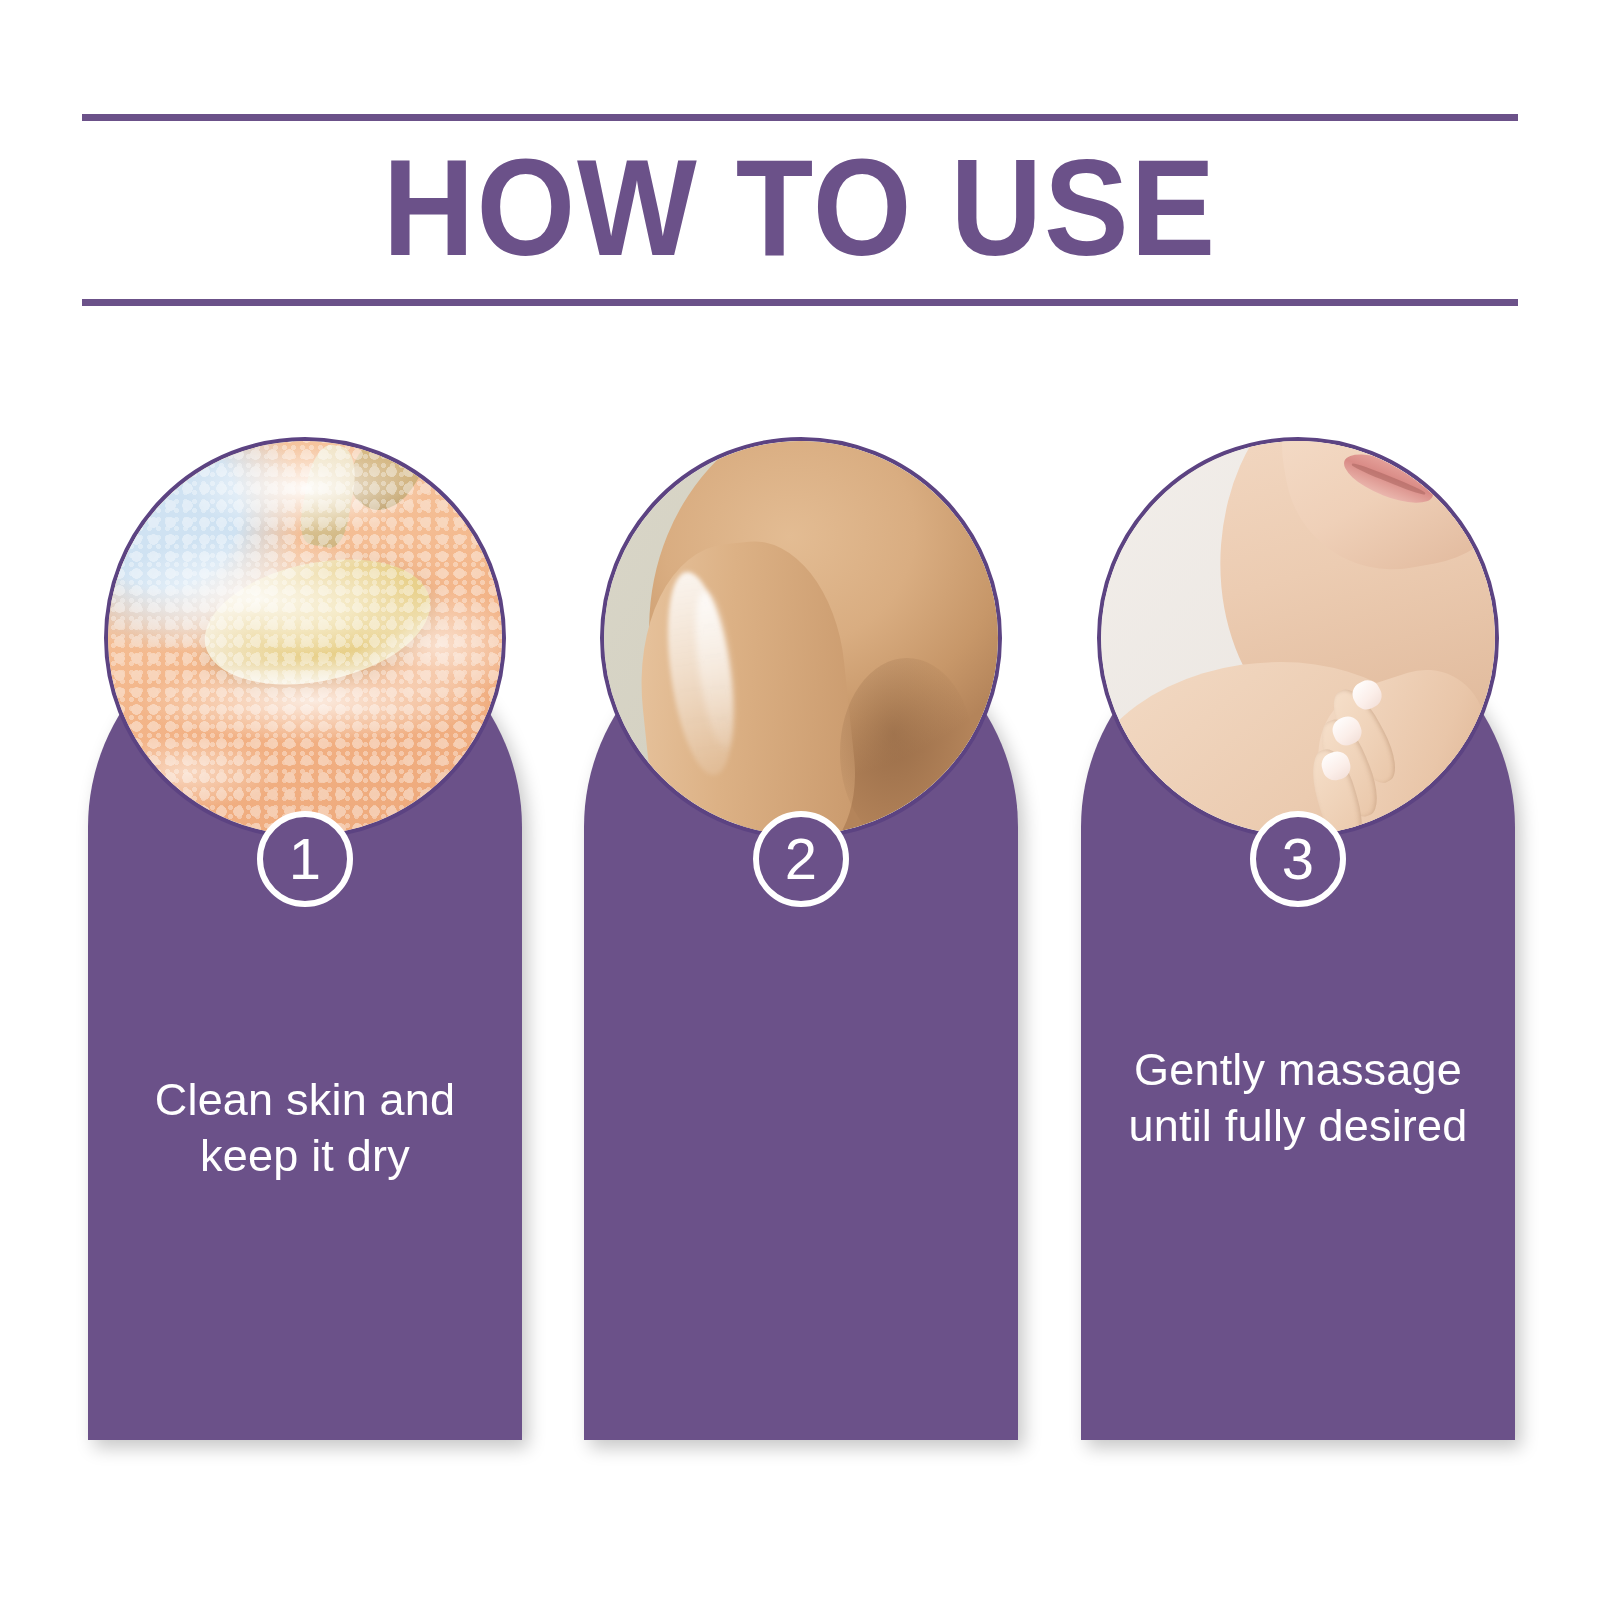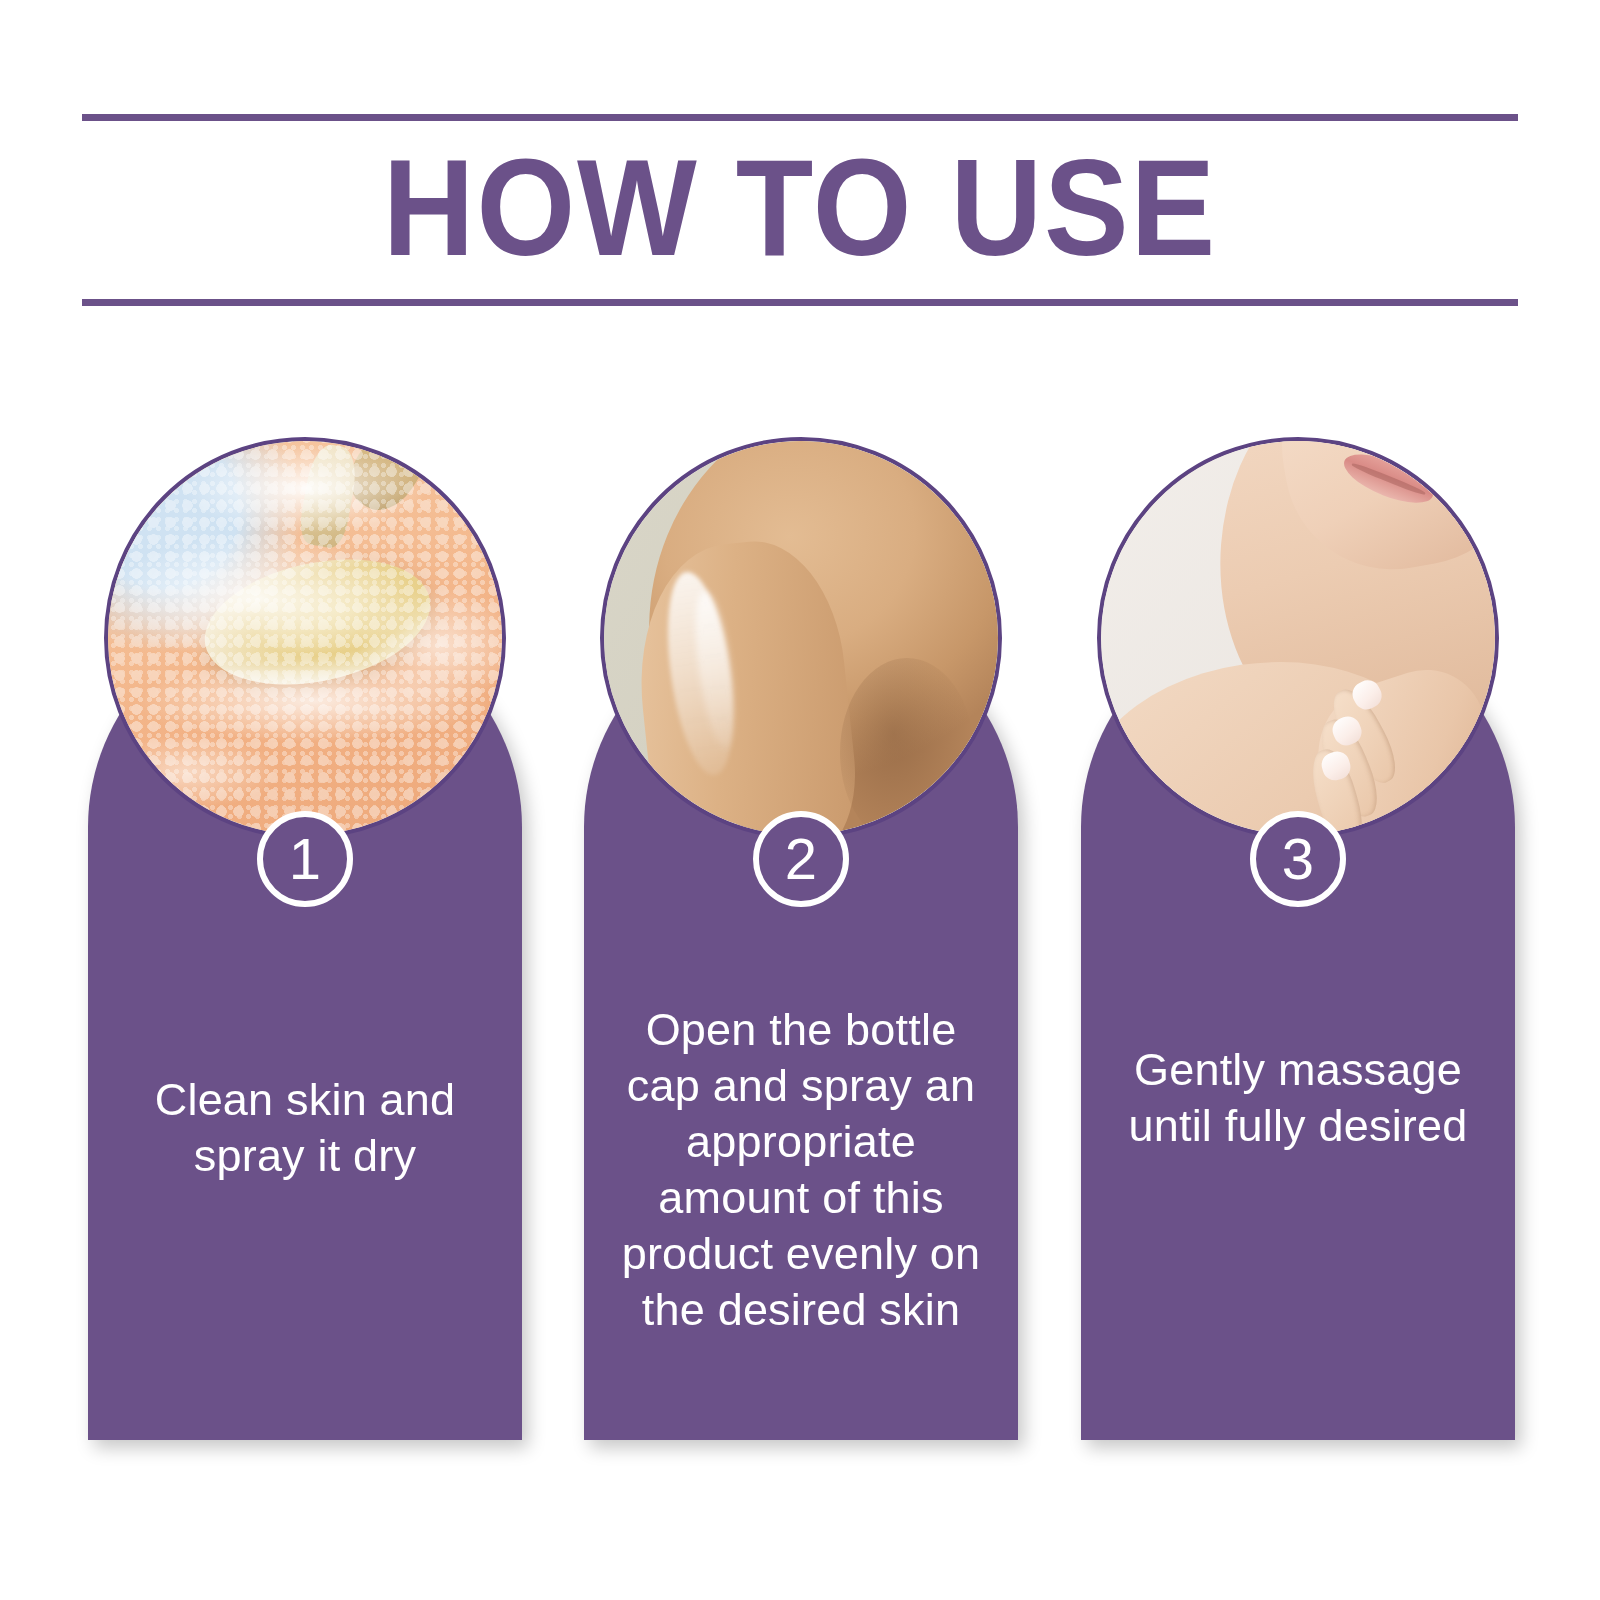--- a/index.html
+++ b/index.html
@@ -342,42 +342,41 @@
           <div class="ph1-sponge"></div>
           <div class="ph1-foam"></div>
           <div class="ph1-bubbles"></div>
         </div>
       </div>
 
       <div class="step-badge">
         <span>1</span>
       </div>
 
-      <div class="card-caption cap-1">Clean skin and spray it dry</div>
+      <div class="card-caption cap-1">Clean skin and keep it dry</div>
     </div>
 
     <div class="card card-2">
       <div class="card-panel"></div>
 
       <div class="card-photo">
         <div class="photo-inner">
           <div class="ph2-bg"></div>
           <div class="ph2-body"></div>
           <div class="ph2-arm"></div>
           <div class="ph2-shadow"></div>
           <div class="ph2-gloss"></div>
           <div class="ph2-gloss2"></div>
         </div>
       </div>
 
       <div class="step-badge">
         <span>2</span>
       </div>
 
-      <div class="card-caption cap-2">Open the bottle cap and spray an appropriate amount of this product evenly on the desired skin</div>
     </div>
 
     <div class="card card-3">
       <div class="card-panel"></div>
 
       <div class="card-photo">
         <div class="photo-inner">
           <div class="ph3-bg"></div>
           <div class="ph3-neck"></div>
           <div class="ph3-jaw"></div>

